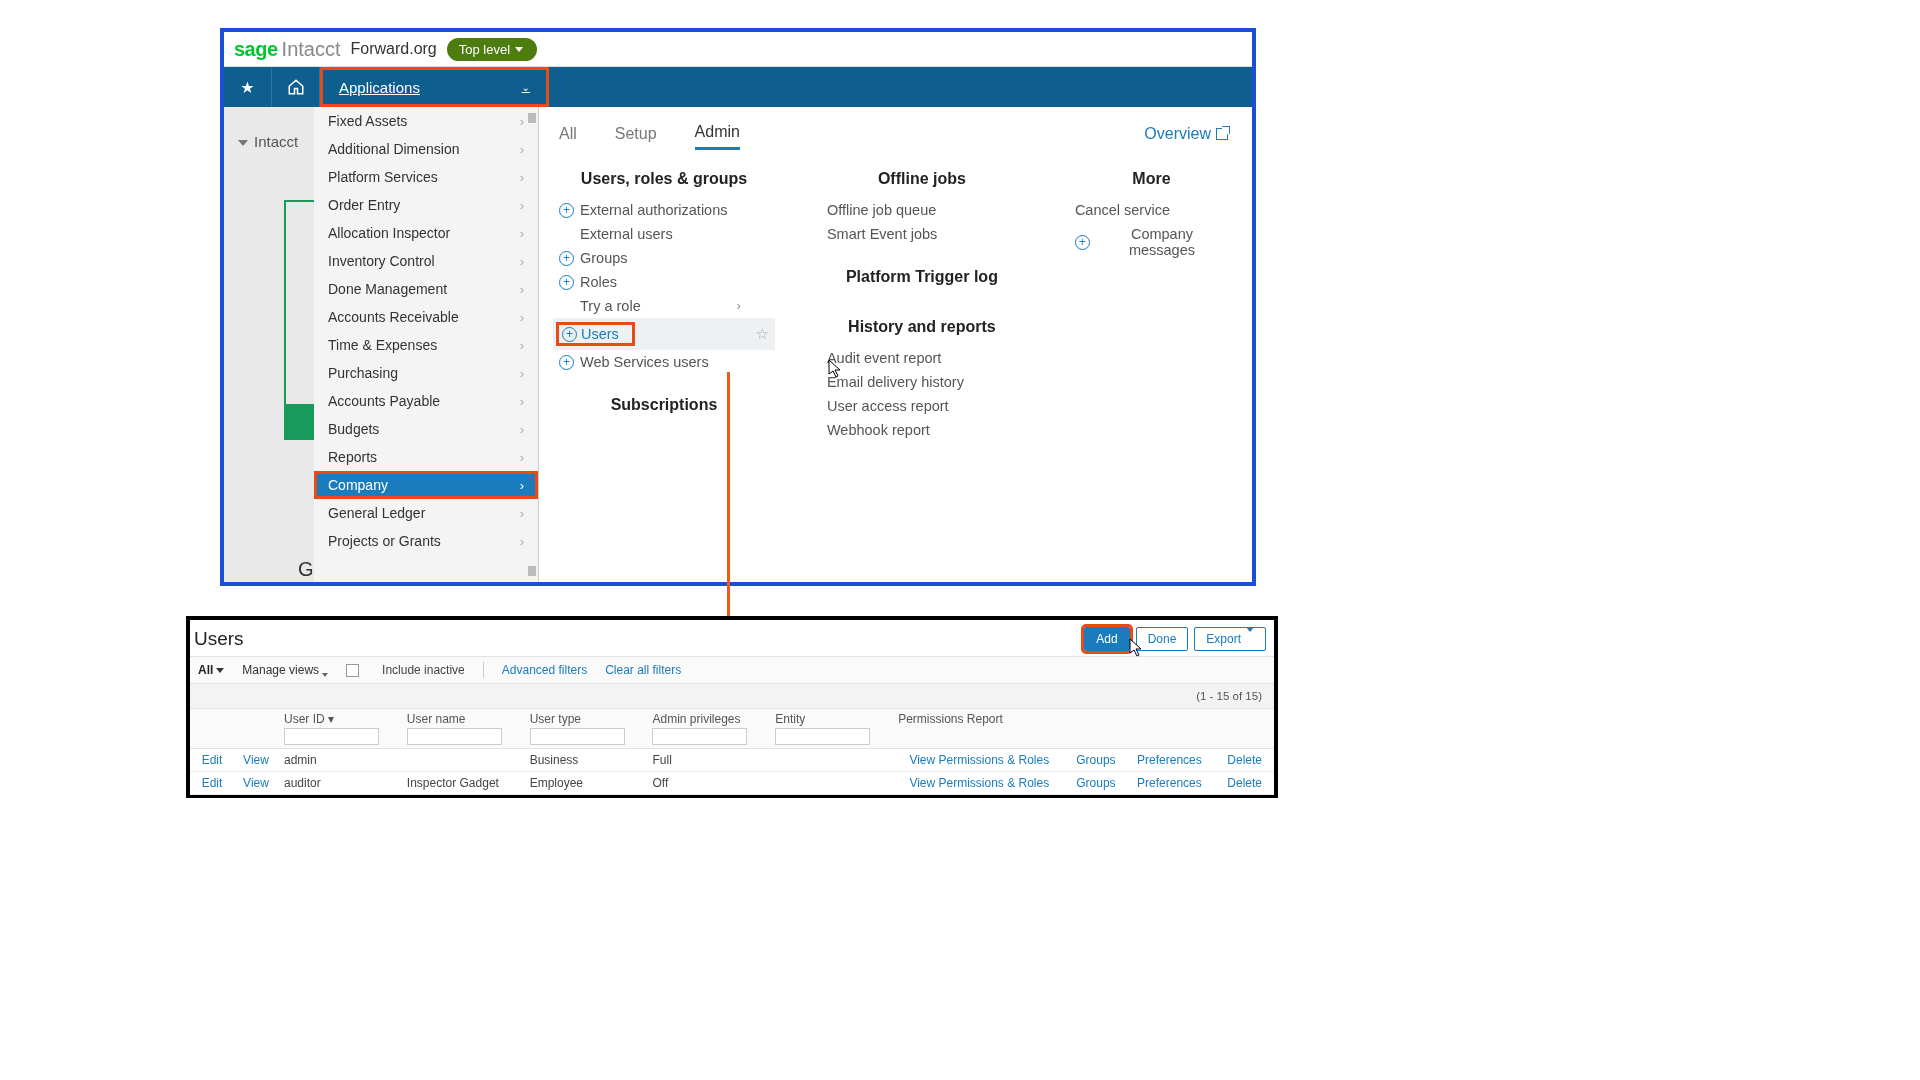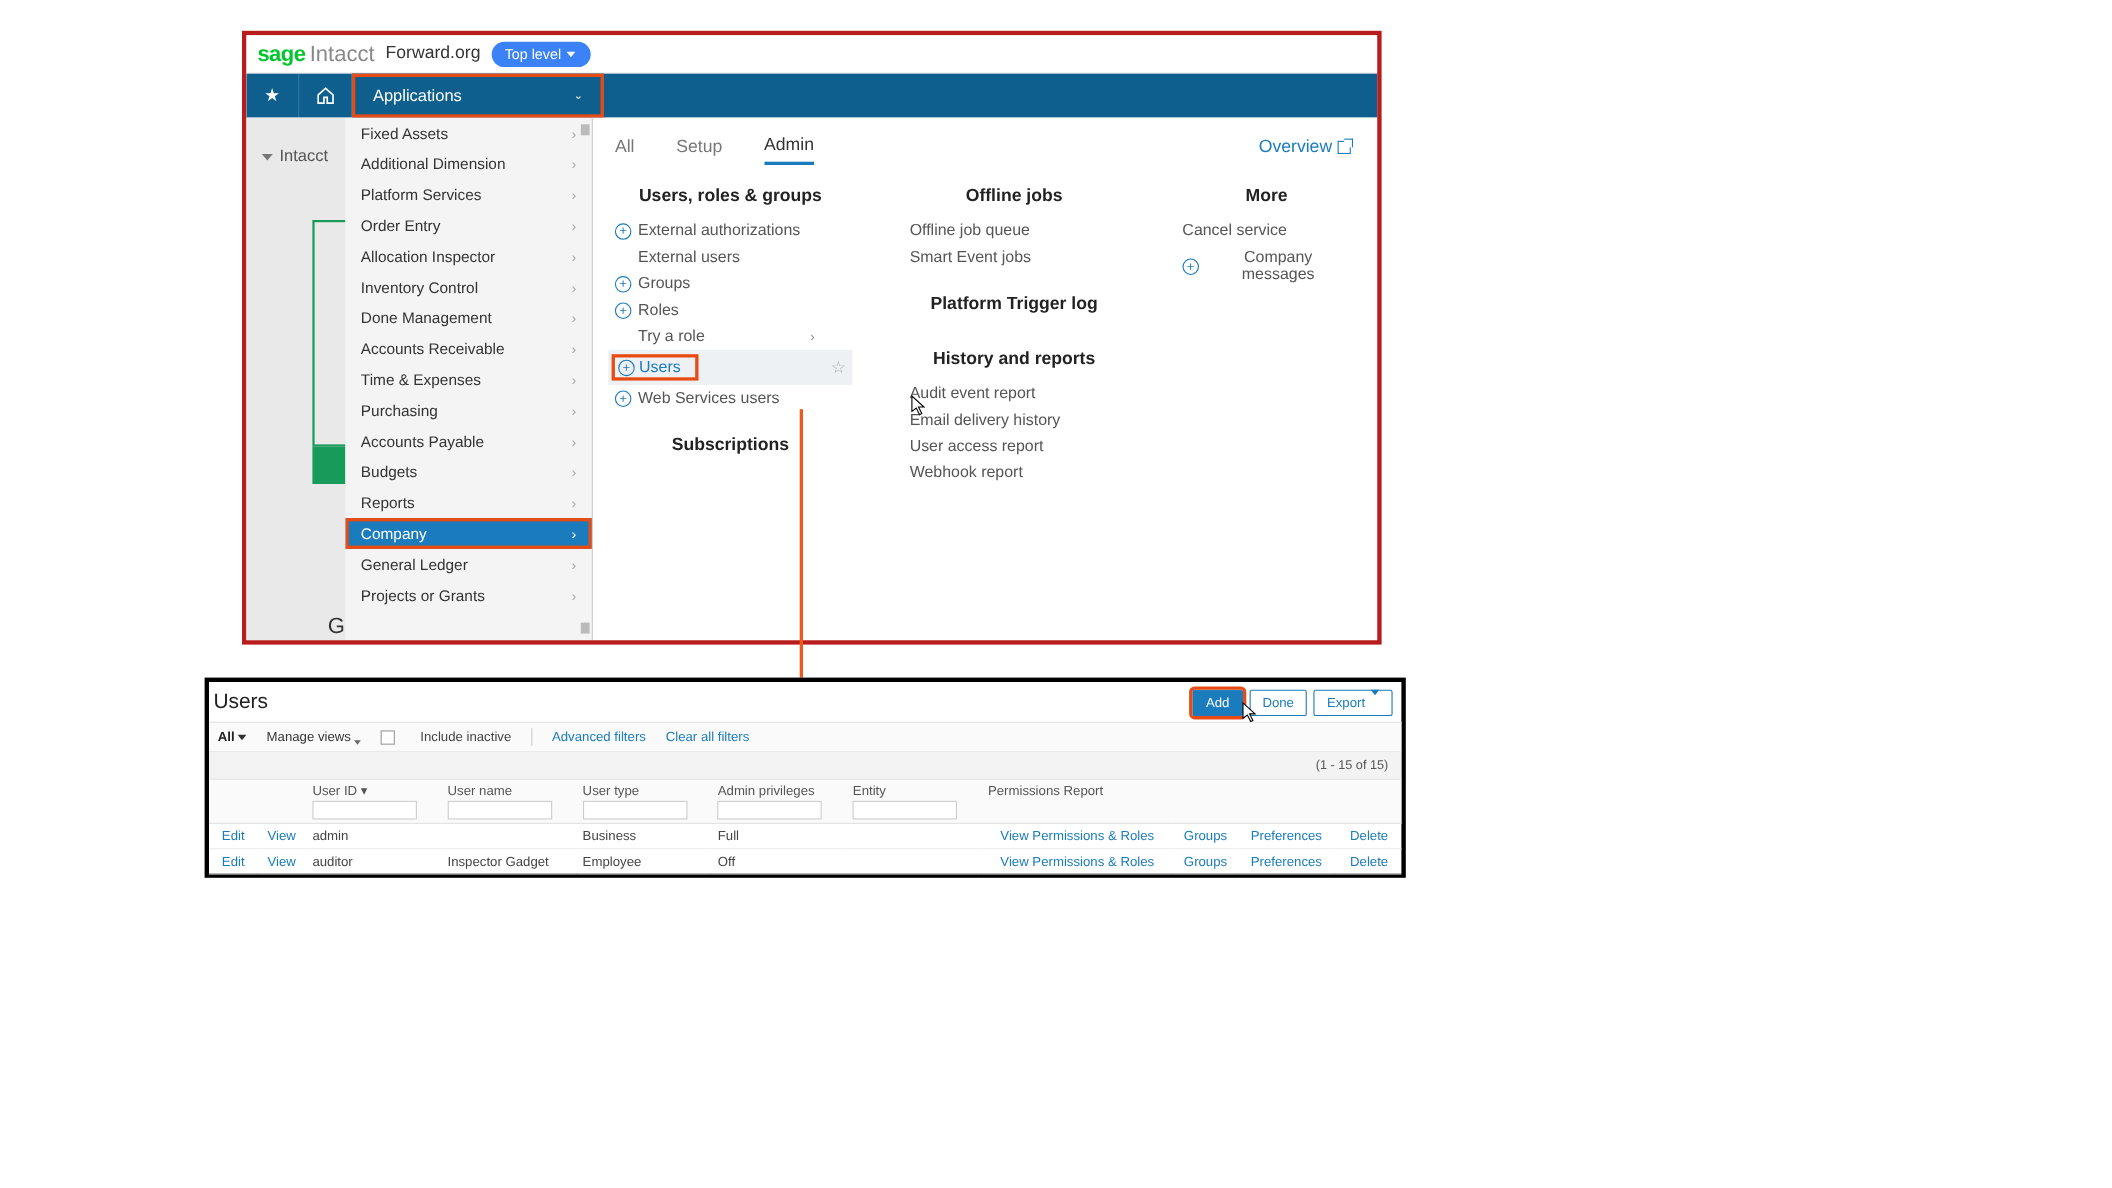--- a/index.html
+++ b/index.html
@@ -5,38 +5,38 @@
 * { box-sizing: border-box; margin: 0; padding: 0; font-family: Arial, Helvetica, sans-serif; }
 body { background: #fff; width: 1920px; height: 1080px; position: relative; }
 
 
 .shot1 {
   position: absolute;
   top: 28px;
   left: 220px;
   width: 1036px;
   height: 558px;
-  border: 4px solid #b91c1c;
+  border: 4px solid #1d4ed8;
   background: #fff;
   overflow: hidden;
 }
 
 
 .header {
   height: 35px;
   background: #fff;
   border-bottom: 1px solid #ddd;
   display: flex;
   align-items: center;
   padding: 0 10px;
 }
 .logo-sage { color: #00c72e; font-weight: bold; font-size: 20px; margin-right: 4px; letter-spacing: -0.5px; }
 .logo-intacct { color: #888; font-size: 20px; font-weight: 300; margin-right: 10px; }
 .company-name { color: #333; font-size: 16px; margin-right: 10px; }
-.top-level-pill { background: #3b82f6; color: #fff; font-size: 13px; padding: 4px 14px 4px 12px; border-radius: 14px; display:flex; align-items:center; gap:5px;}
+.top-level-pill { background: #4d7c0f; color: #fff; font-size: 13px; padding: 4px 14px 4px 12px; border-radius: 14px; display:flex; align-items:center; gap:5px;}
 .top-level-pill::after { content:""; border-left:4px solid transparent; border-right:4px solid transparent; border-top:5px solid #fff; }
 
 
 .navbar {
   height: 40px;
   background: #0f5f8e;
   display: flex;
   align-items: stretch;
 }
 .nav-icon-cell {
@@ -47,20 +47,21 @@
 }
 .nav-apps {
   width: 229px;
   background: #0f5f8e;
   color:#fff;
   display:flex; align-items:center; justify-content:space-between;
   padding: 0 16px;
   font-size:15px;
   border: 3px solid #e84c14;
   margin:0;
+  text-decoration:underline;
 }
 .nav-apps .caret { font-size:10px; }
 
 
 .body1 {
   display:flex;
   height: calc(100% - 75px);
   background:#e9e9e9;
 }
 .bg-left {

